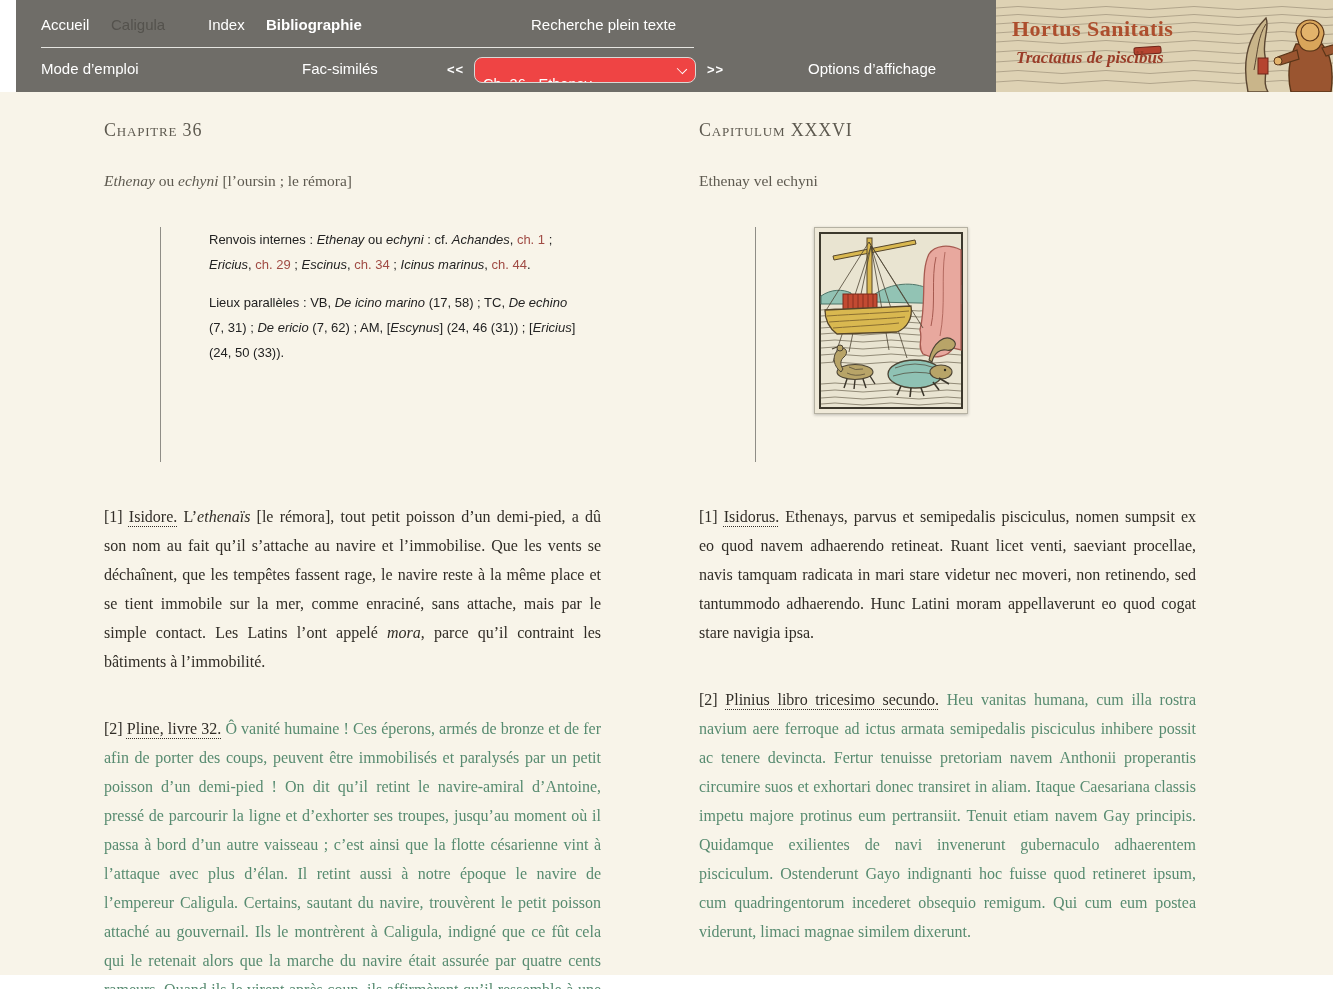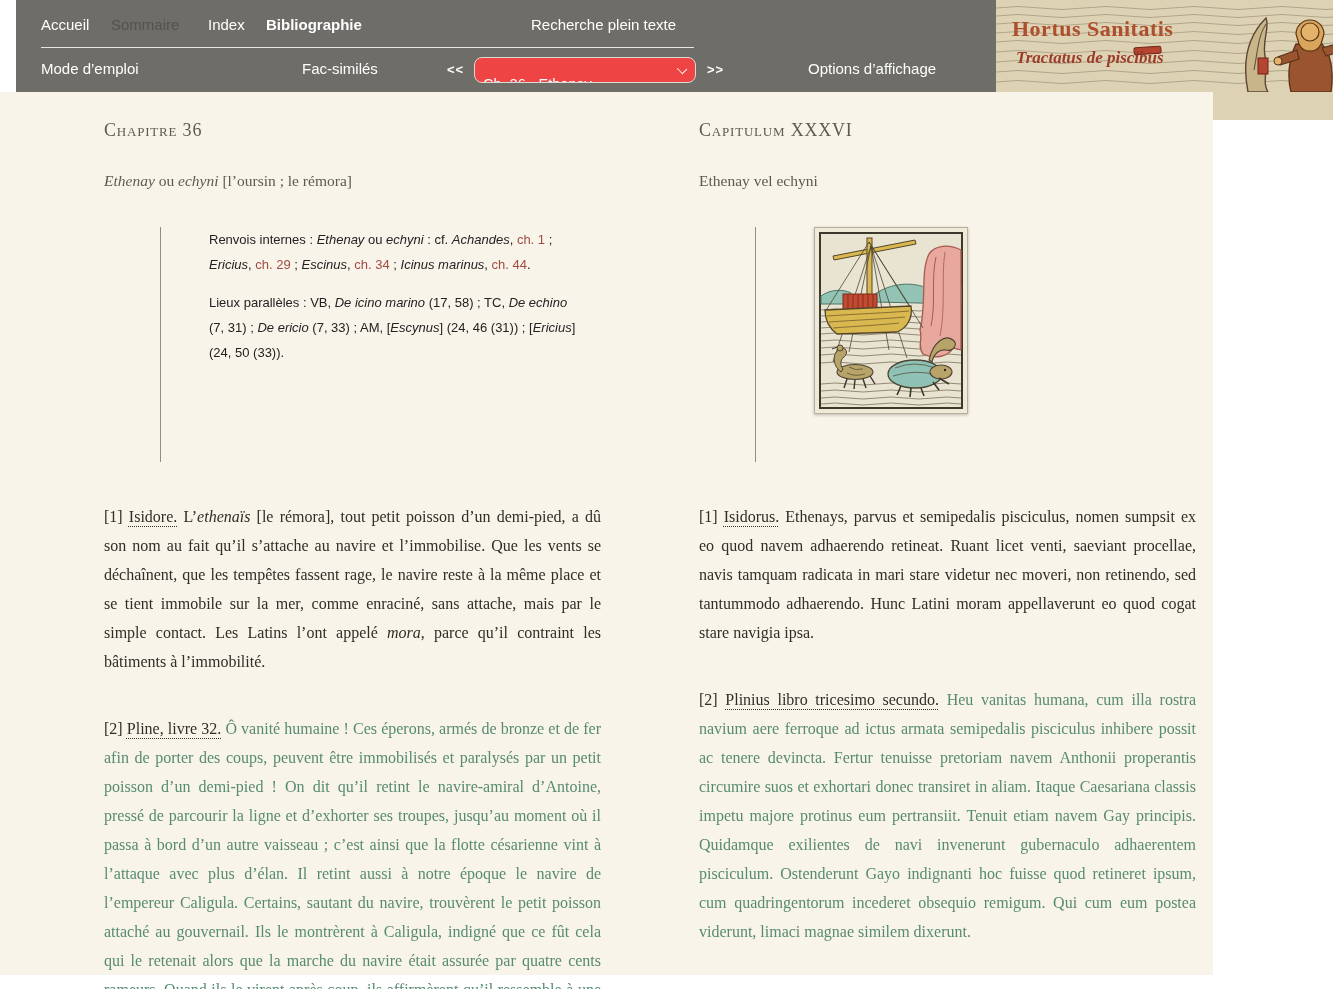--- a/index.html
+++ b/index.html
@@ -25,21 +25,21 @@
     border-right:1.6px solid #fff;border-bottom:1.6px solid #fff;
     transform:rotate(45deg) scaleY(.85);pointer-events:none;}
   
   .banner{position:absolute;left:980px;top:0;width:353px;height:120px;overflow:hidden;cursor:pointer;background:#ded2b4;}
   .banner svg{position:absolute;left:0;top:0;}
   .banner-title{position:absolute;left:16px;top:16px;
     font-family:"Liberation Serif",serif;font-weight:bold;font-size:22px;letter-spacing:.5px;color:#ad4e2d;}
   .banner-sub{position:absolute;left:20px;top:48px;
     font-family:"Liberation Serif",serif;font-weight:bold;font-style:italic;font-size:17px;color:#9a3c28;}
   
-  .content{position:absolute;left:0;top:92px;width:1213px;height:883px;background:#f8f4e9;}
+  .content{position:absolute;left:0;top:92px;width:1333px;height:883px;background:#f8f4e9;}
   .col{position:absolute;top:0;width:497px;}
   .col-left{left:104px;}
   .col-right{left:699px;}
   .chapter-heading{margin:28px 0 0;font-family:"Liberation Serif",serif;font-weight:normal;
     font-variant:small-caps;font-size:18px;letter-spacing:.8px;color:#5e5a50;}
   .subtitle{margin:30px 0 0;font-family:"Liberation Serif",serif;font-size:15.5px;color:#5e5a50;line-height:20px;}
   .apparatus{margin:36px 0 0 56px;border-left:1px solid #8f8d86;padding-left:48px;
     min-height:235px;box-sizing:border-box;}
   .note{font-size:13px;line-height:25px;color:#222222;max-width:368px;margin:0 0 13px;}
   .note:first-child{margin-top:3px;}
@@ -54,21 +54,21 @@
   
   .woodcut{margin:20px 0 0 10px;width:144px;padding:4px;background:#efe9d8;
     border:1px solid #b5b1a2;box-shadow:0 1px 3px rgba(0,0,0,.25);cursor:pointer;}
   .woodcut svg{display:block;}
 </style>
 </head>
 <body>
 
 <div class="header">
   <a class="navlink" style="left:25px;top:16px;">Accueil</a>
-  <a class="navlink muted" style="left:95px;top:16px;">Sommaire</a>
+  <a class="navlink muted" style="left:95px;top:16px;">Caligula</a>
   <a class="navlink" style="left:192px;top:16px;">Index</a>
   <a class="navlink" style="left:250px;top:16px;font-weight:bold;">Bibliographie</a>
   <a class="navlink" style="left:515px;top:16px;">Recherche plein texte</a>
 
   <div class="nav-sep"></div>
 
   <a class="navlink" style="left:25px;top:60px;">Mode d’emploi</a>
   <a class="navlink" style="left:138px;top:60px;margin-top:36px;">Sigles et abréviations</a>
   <a class="navlink" style="left:286px;top:60px;">Fac-similés</a>
 
@@ -117,21 +117,21 @@
   </div>
 </div>
 
 <div class="content">
 
   <div class="col col-left">
     <h2 class="chapter-heading">Chapitre 36</h2>
     <div class="subtitle"><span class="i">Ethenay</span><span> ou </span><span class="i">echyni</span><span> [l’oursin ; le rémora]</span></div>
     <div class="apparatus">
       <p class="note"><span>Renvois internes : </span><span class="i">Ethenay</span><span> ou </span><span class="i">echyni</span><span> : cf. </span><span class="i">Achandes</span><span>, </span><span class="link">ch. 1</span><span> ; </span><span class="i">Ericius</span><span>, </span><span class="link">ch. 29</span><span> ; </span><span class="i">Escinus</span><span>, </span><span class="link">ch. 34</span><span> ; </span><span class="i">Icinus marinus</span><span>, </span><span class="link">ch. 44</span><span>.</span></p>
-      <p class="note"><span>Lieux parallèles : VB, </span><span class="i">De icino marino</span><span> (17, 58) ; TC, </span><span class="i">De echino</span><span> (7, 31) ; </span><span class="i">De ericio</span><span> (7, 33) ; AM, [</span><span class="i">Escynus</span><span>] (24, 46 (31)) ; [</span><span class="i">Ericius</span><span>] (24, 50 (33)).</span></p>
+      <p class="note"><span>Lieux parallèles : VB, </span><span class="i">De icino marino</span><span> (17, 58) ; TC, </span><span class="i">De echino</span><span> (7, 31) ; </span><span class="i">De ericio</span><span> (7, 62) ; AM, [</span><span class="i">Escynus</span><span>] (24, 46 (31)) ; [</span><span class="i">Ericius</span><span>] (24, 50 (33)).</span></p>
     </div>
     <p class="para"><span>[1] </span><span class="src">Isidore.</span><span> L’</span><span class="i">ethenaïs</span><span> [le rémora], tout petit poisson d’un demi-pied, a dû son nom au fait qu’il s’attache au navire et l’immobilise. Que les vents se déchaînent, que les tempêtes fassent rage, le navire reste à la même place et se tient immobile sur la mer, comme enraciné, sans attache, mais par le simple contact. Les Latins l’ont appelé </span><span class="i">mora</span><span>, parce qu’il contraint les bâtiments à l’immobilité.</span></p>
     <p class="para"><span>[2] </span><span class="src">Pline, livre 32.</span><span class="green"> Ô vanité humaine ! Ces éperons, armés de bronze et de fer afin de porter des coups, peuvent être immobilisés et paralysés par un petit poisson d’un demi-pied ! On dit qu’il retint le navire-amiral d’Antoine, pressé de parcourir la ligne et d’exhorter ses troupes, jusqu’au moment où il passa à bord d’un autre vaisseau ; c’est ainsi que la flotte césarienne vint à l’attaque avec plus d’élan. Il retint aussi à notre époque le navire de l’empereur Caligula. Certains, sautant du navire, trouvèrent le petit poisson attaché au gouvernail. Ils le montrèrent à Caligula, indigné que ce fût cela qui le retenait alors que la marche du navire était assurée par quatre cents rameurs. Quand ils le virent après coup, ils affirmèrent qu’il ressemble à une grosse limace.</span></p>
   </div>
 
   <div class="col col-right">
     <h2 class="chapter-heading">Capitulum XXXVI</h2>
     <div class="subtitle"><span>Ethenay vel echyni</span></div>
     <div class="apparatus">
       <div class="woodcut">

